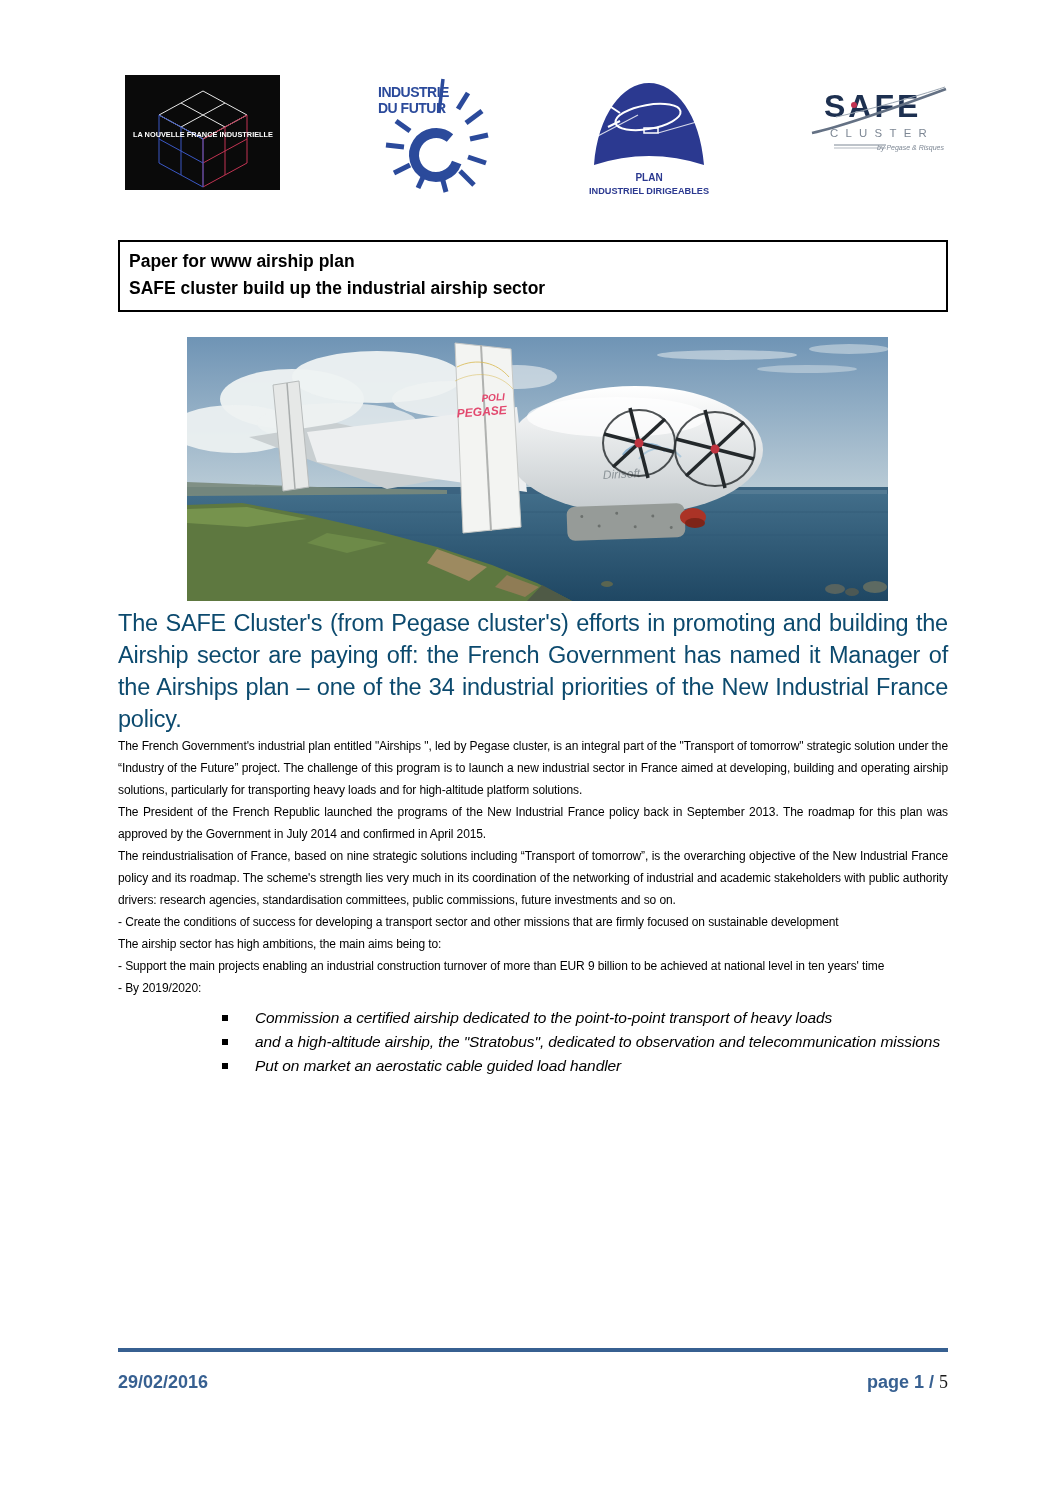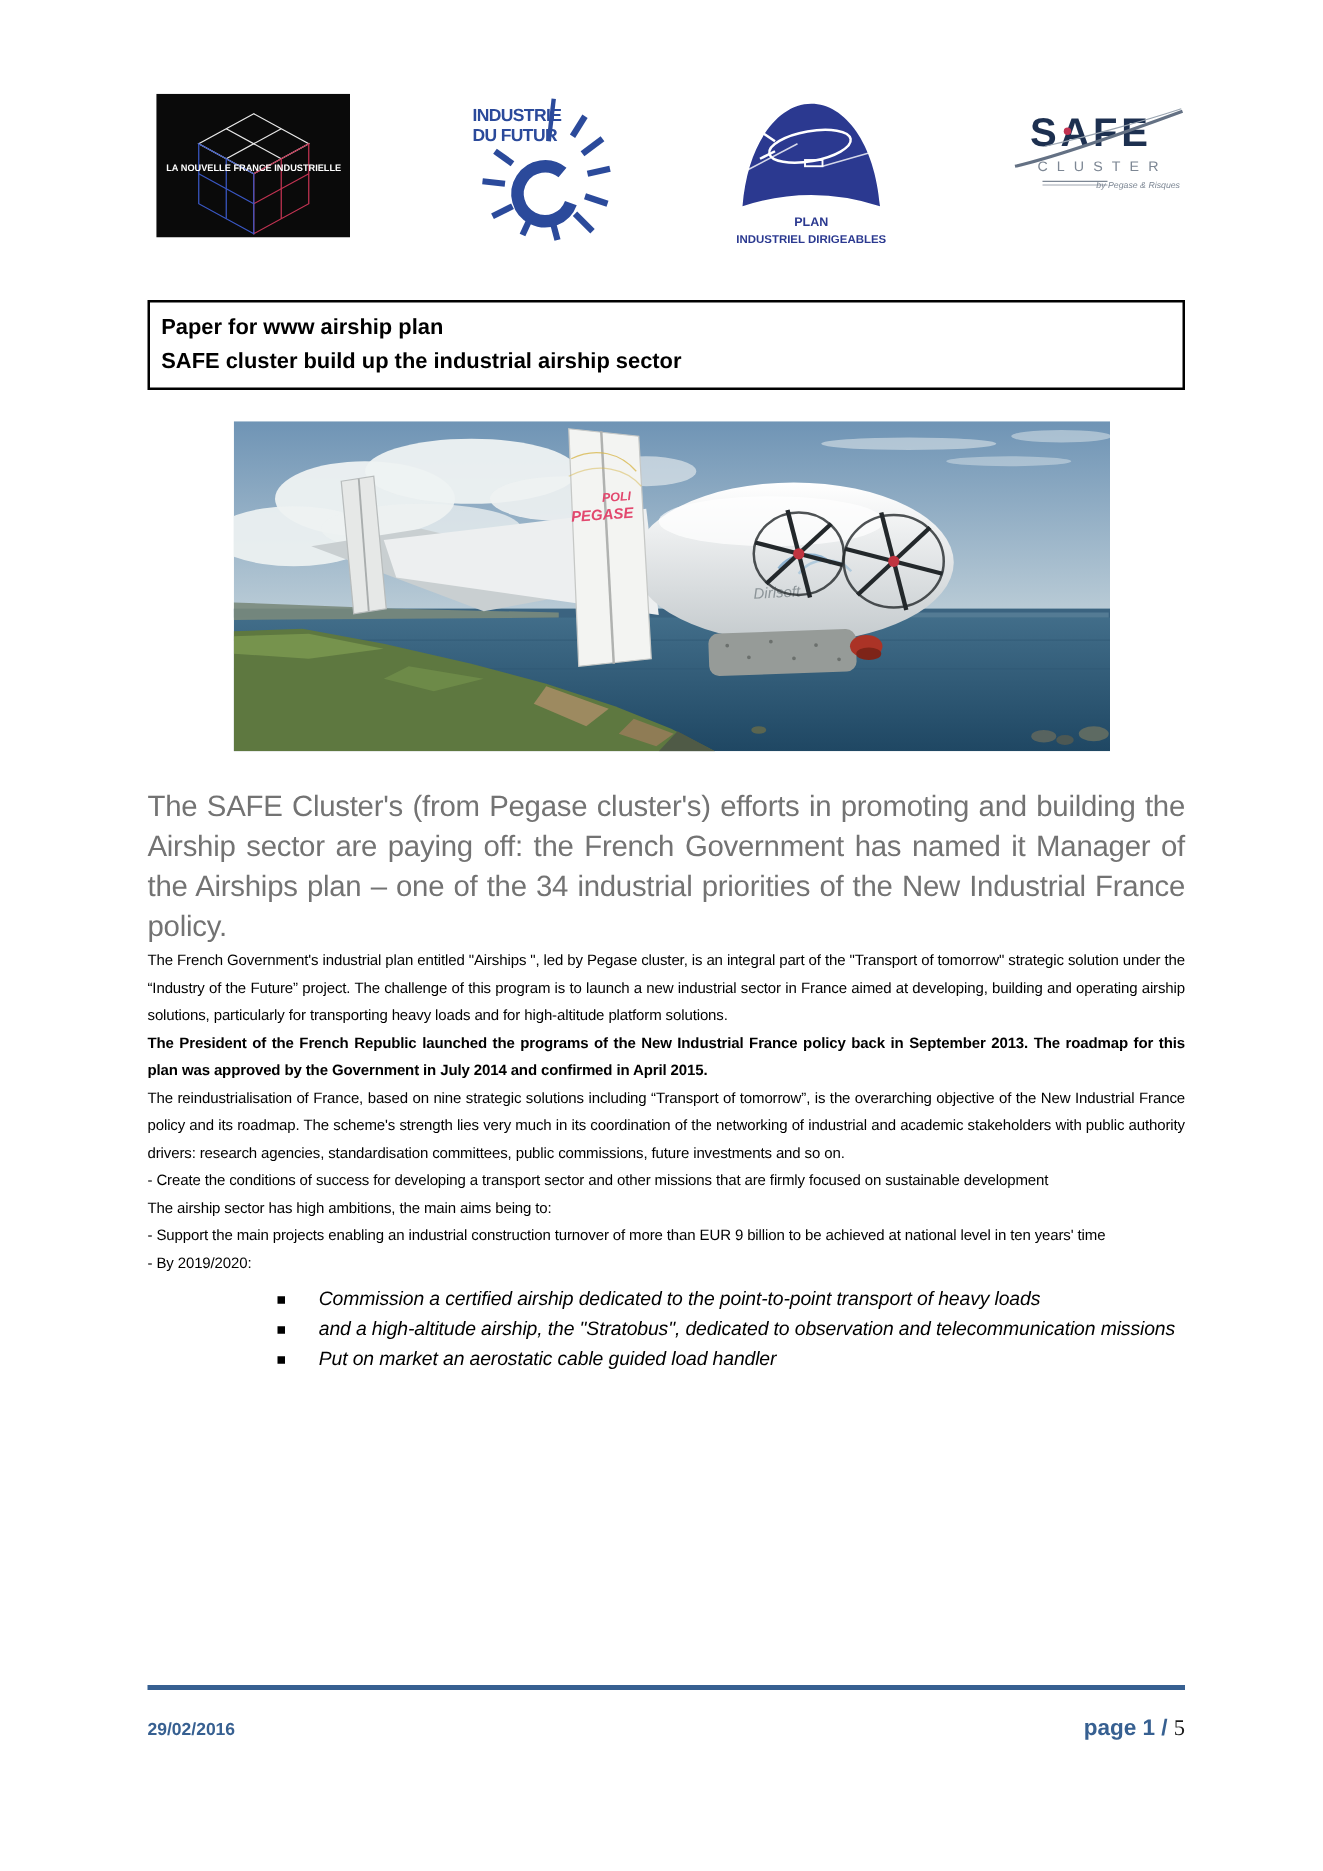--- a/index.html
+++ b/index.html
@@ -9,34 +9,34 @@
   .logo-row{display:flex;justify-content:space-between;align-items:flex-start;
             margin:75px 110px 0 125px;height:125px;}
   .logo{flex:0 0 auto;}
   
   .title-box{margin:40px 110px 0 118px;border:2px solid #000;
              padding:6px 12px 8px 9px;font-weight:bold;font-size:17.5px;line-height:27px;}
   
   .hero{margin:25px 0 0 187px;width:701px;height:264px;display:block;}
   
   .content{margin:0 110px 0 118px;}
-  .lead{margin:28px 0 0 0;font-size:23.5px;line-height:32px;color:#737373;
+  .lead{margin:6px 0 0 0;font-size:23.5px;line-height:32px;color:#0c4a6e;
         text-align:justify;letter-spacing:-0.2px;}
   p.body{margin:0;font-size:12px;line-height:22px;text-align:justify;letter-spacing:-0.1px;}
-  .p1{margin-top:12px;} .p2{margin-top:26px;font-weight:bold;} .p3{margin-top:8px;}
+  .p1{margin-top:12px;} .p2{margin-top:26px;} .p3{margin-top:8px;}
   .aims{margin-top:42px;} .dash{margin-top:10px;} .byline{margin-top:10px;}
   ul.sq{margin:8px 0 0 0;padding:0 0 0 104px;list-style:none;font-style:italic;}
   ul.sq li{position:relative;padding-left:33px;font-size:15.5px;line-height:22px;
            margin-top:2px;text-align:left;letter-spacing:-0.1px;}
   ul.sq li::before{content:"";position:absolute;left:0;top:8px;width:6px;height:6px;background:#000;}
   
   .footer-line{position:absolute;left:118px;top:1348px;width:830px;height:4px;background:#376091;}
   .footer-row{position:absolute;left:118px;top:1372px;width:830px;display:flex;
               justify-content:space-between;align-items:baseline;}
-  .footer-date{font-weight:bold;font-size:14px;color:#376091;}
+  .footer-date{font-weight:bold;font-size:18px;color:#376091;}
   .footer-page{font-size:18px;color:#376091;font-weight:bold;}
   .footer-page .total{font-family:"Liberation Serif",serif;font-weight:normal;color:#1a1a1a;}
   svg text{font-family:"Liberation Sans",sans-serif;}
 </style>
 </head>
 <body>
 
 <div class="page">
 
   <div class="logo-row">

